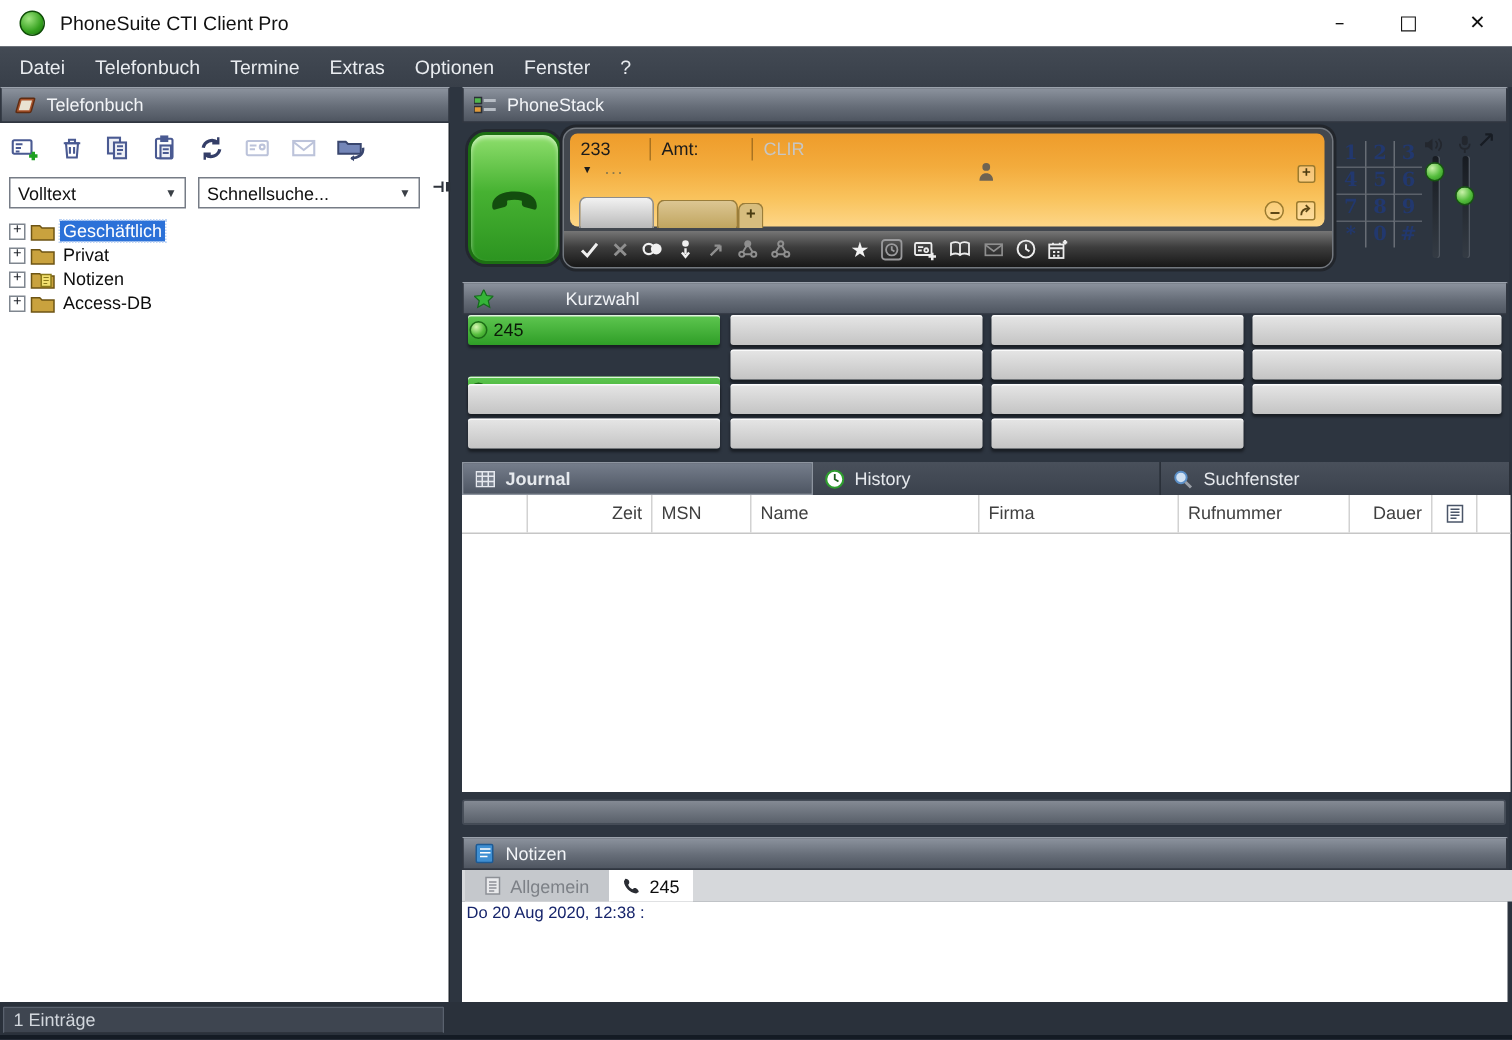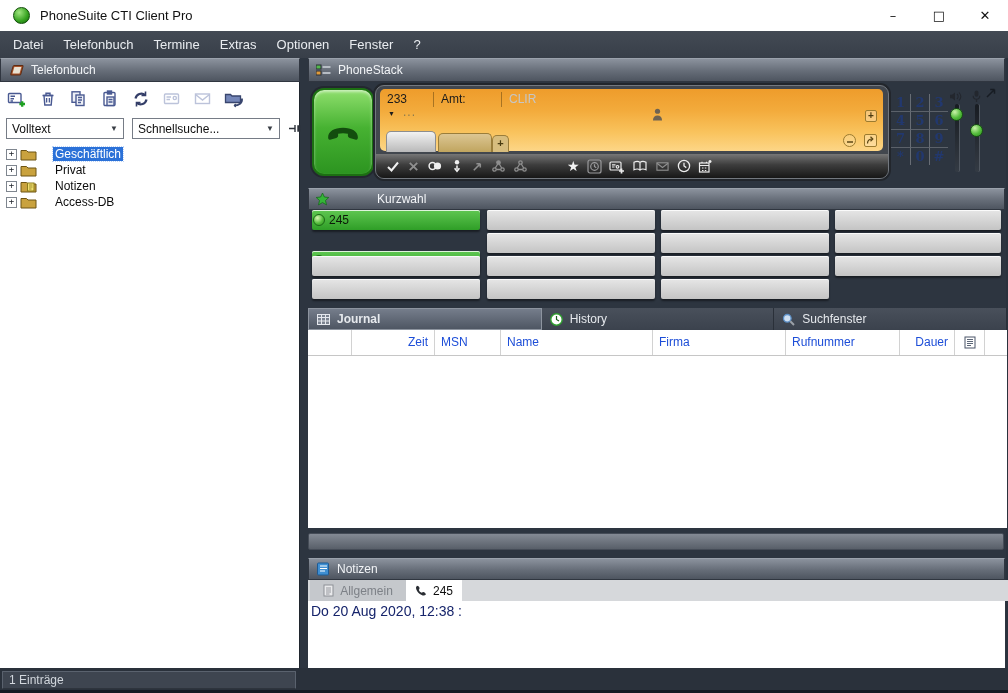--- a/index.html
+++ b/index.html
@@ -27,29 +27,29 @@
   
   .phead{height:24px;background:linear-gradient(#8b929d,#6a717c 50%,#505761);
     background:linear-gradient(#8b929d 0%,#666d78 55%,#4e5560 100%);
     border:1px solid #303640;border-top-color:#9ba2ac;display:flex;align-items:center;
     color:#f2f4f7;font-size:12px;gap:7px;padding-left:7px;}
 
   
   .pb-body{left:0;top:82px;width:300px;height:586px;background:#fff;border-right:1px solid #20262e;}
   .pb-toolbar{position:absolute;left:6px;top:6px;display:flex;gap:9px;align-items:center;}
   .tb-ic{width:22px;height:22px;display:flex;align-items:center;justify-content:center;}
-  .pb-filter-row{position:absolute;left:6px;top:36px;display:flex;gap:8px;align-items:center;}
+  .pb-filter-row{position:absolute;left:6px;top:36px;display:flex;gap:8px;}
   .select{height:21px;border:1px solid #767c86;background:#fff;display:flex;align-items:center;
     font-size:12px;color:#101010;padding:0 5px;box-sizing:border-box;}
   .select .arrow{margin-left:auto;font-size:8px;color:#3a3f46;padding-left:5px;}
   .tree{position:absolute;left:6px;top:64px;}
   .tree-row{display:flex;align-items:center;height:16px;gap:3px;}
   .expander{width:9px;height:9px;border:1px solid #7f868f;background:#fff;color:#20252c;
     font-size:9px;line-height:7px;text-align:center;font-family:"DejaVu Sans Mono",monospace;}
-  .tree-label{color:#0d0d0d;padding:0 2px;white-space:nowrap;margin-left:13px;}
+  .tree-label{color:#0d0d0d;padding:0 2px;white-space:nowrap;}
   .tree-label.sel{background:#2b71d8;color:#fff;outline:1px dotted #bcd3f5;}
 
   
   .ps-body{left:308px;top:82px;width:697px;height:102px;}
   .green-btn{position:absolute;left:4px;top:6px;width:58px;height:84px;border-radius:12px;
     background:linear-gradient(#8fdf6d,#47b232 45%,#2c9420);border:2px solid #1c6f12;
     box-shadow:inset 0 2px 3px rgba(255,255,255,.55),0 0 0 2px #23282f;
     display:flex;align-items:center;justify-content:center;}
   .stack{position:absolute;left:67px;top:3px;width:512px;height:92px;background:#42474e;
     border:1px solid #73787f;border-radius:9px;box-shadow:0 0 0 2px #22262c;overflow:hidden;}
@@ -86,31 +86,31 @@
     border:1px solid #1c6b16;box-sizing:border-box;}
 
   
   .jr-tabs{left:308px;top:308px;width:699px;height:22px;display:flex;}
   .jtab{flex:1;display:flex;align-items:center;gap:7px;padding-left:8px;
     background:linear-gradient(#49505b,#3b424d);border-right:1px solid #2a3039;
     color:#e6e9ed;font-size:12px;}
   .jtab.active{background:linear-gradient(#757d8b,#4e5663);border:1px solid #8d949f;font-weight:bold;}
   .jr-header{left:308px;top:330px;width:699px;height:26px;background:#fff;border-bottom:1px solid #c6c6c6;}
   .jcell{position:absolute;top:0;height:25px;line-height:25px;border-right:1px solid #d2d2d2;
-    color:#1d4ed8;font-size:12px;padding:0 6px;box-sizing:border-box;white-space:nowrap;}
+    color:#404040;font-size:12px;padding:0 6px;box-sizing:border-box;white-space:nowrap;}
   .jr-body{left:308px;top:356px;width:699px;height:172px;background:#fff;}
   .jr-scroll{left:308px;top:533px;width:696px;height:17px;border-radius:2px;
     background:linear-gradient(#848a94,#585f69);border:1px solid #454c57;}
 
   
   .nt-tabs{left:308px;top:580px;width:789px;height:21px;background:#d6d8db;}
   .ntab{position:absolute;top:0;height:21px;display:flex;align-items:center;gap:6px;
     justify-content:center;font-size:12px;}
   .nt-content{left:308px;top:601px;width:697px;height:76px;background:#fff;
-    color:#16246b;font-size:14px;padding:2px 3px;box-sizing:border-box;}
+    color:#16246b;font-size:11px;padding:2px 3px;box-sizing:border-box;}
 
   
   .statusbar{left:0;top:668px;width:1008px;height:25px;background:#2a313b;}
   .seg{position:absolute;top:3px;height:18px;background:#3e4550;border:1px solid #5a626e;
     border-bottom-color:#2e343d;border-radius:1px;color:#d2d7dd;font-size:12px;
     line-height:16px;padding:0 6px;box-sizing:border-box;}
   .bottom-edge{left:0;top:690px;width:1008px;height:3px;background:#141b24;}
 </style>
 </head>
 <body>

